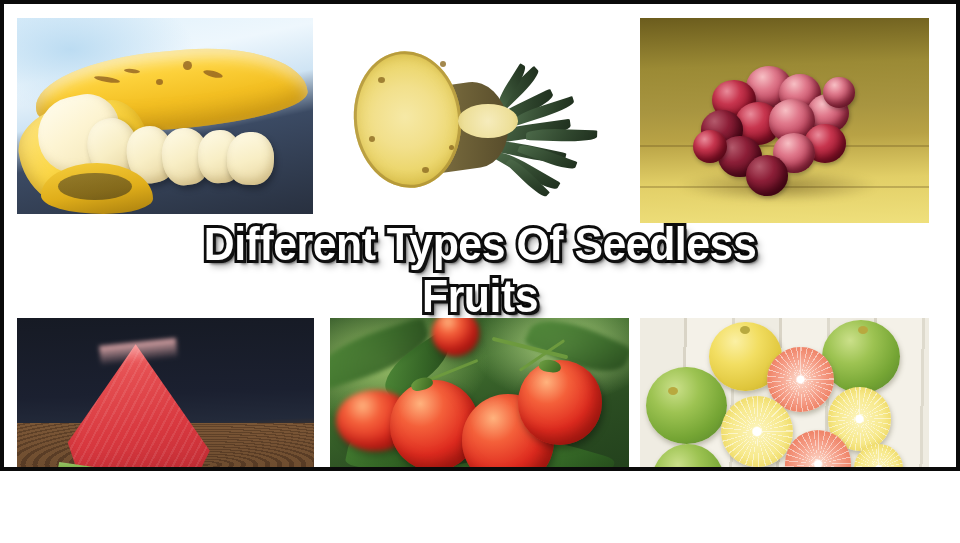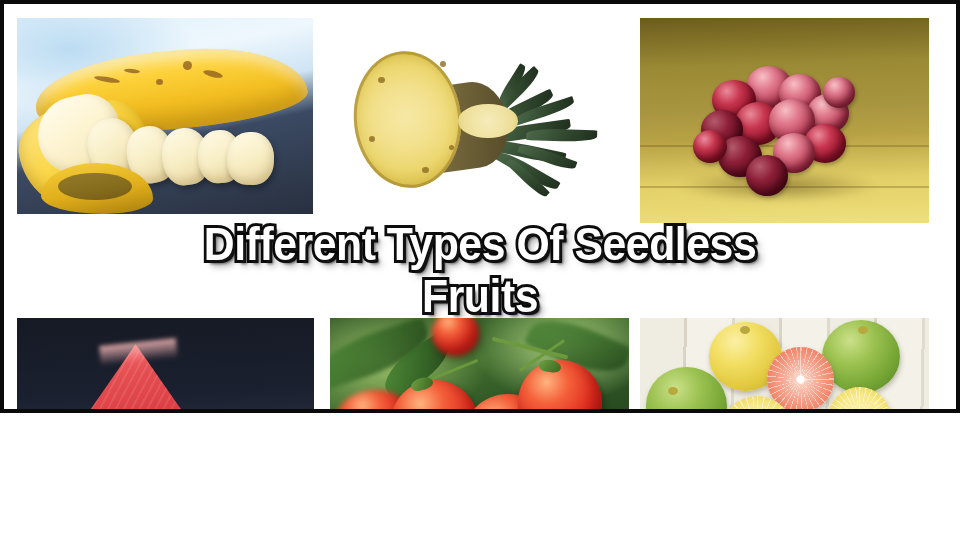--- a/index.html
+++ b/index.html
@@ -8,21 +8,21 @@
     padding: 0;
     background: #ffffff;
   }
   body {
     font-family: "Liberation Sans", sans-serif;
   }
 
   #poster {
     position: relative;
     width: 960px;
-    height: 413px;
+    height: 471px;
     background: #ffffff;
     overflow: hidden;
     box-sizing: border-box;
     border: 4px solid #0a0a0a;
   }
 
   .photo {
     position: absolute;
     overflow: hidden;
     background: #ffffff;

